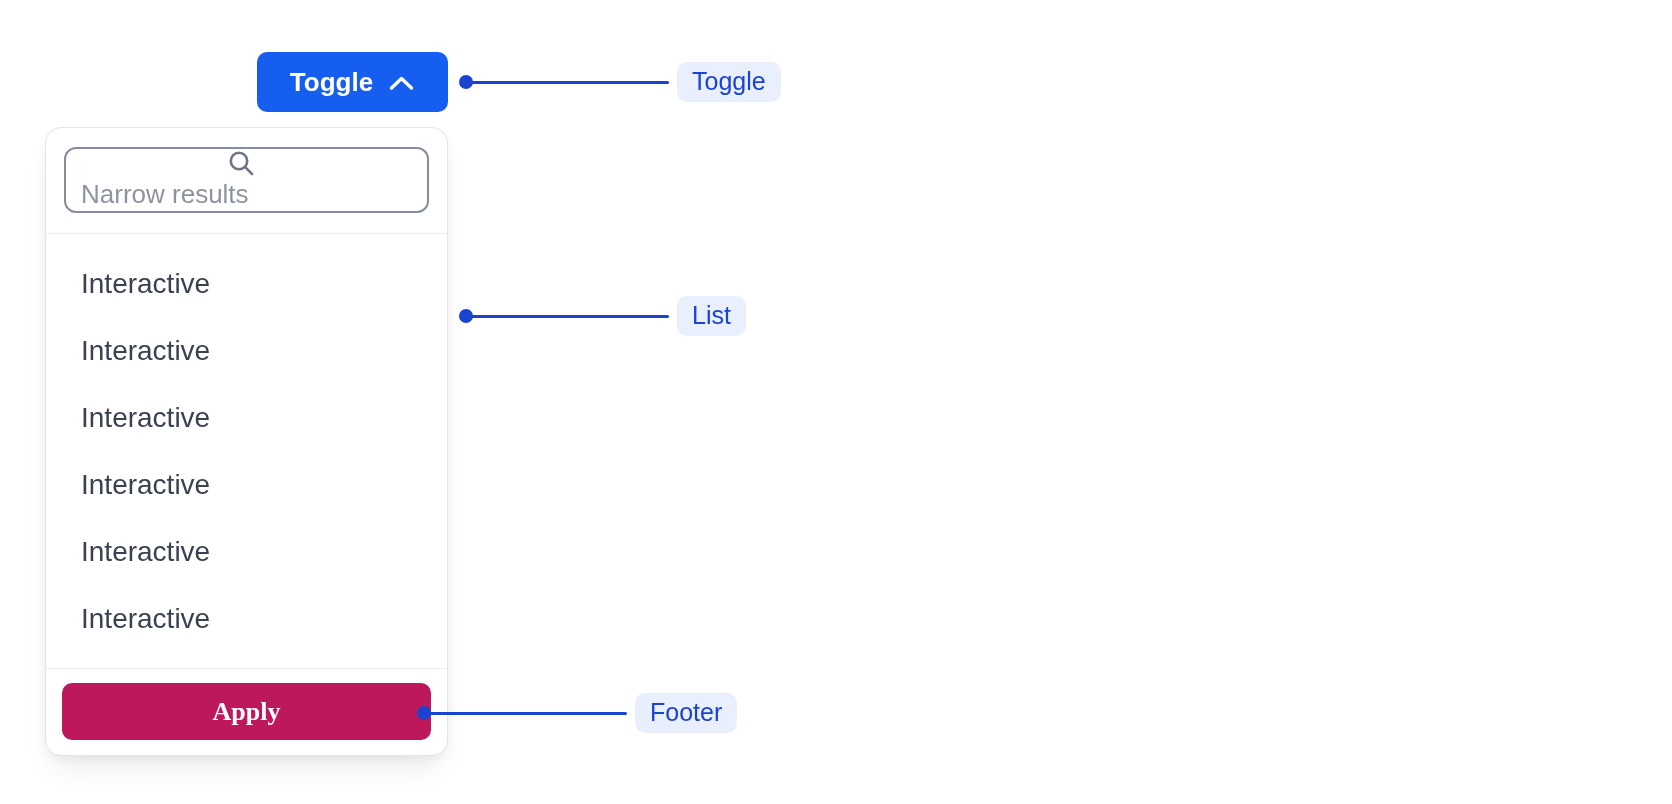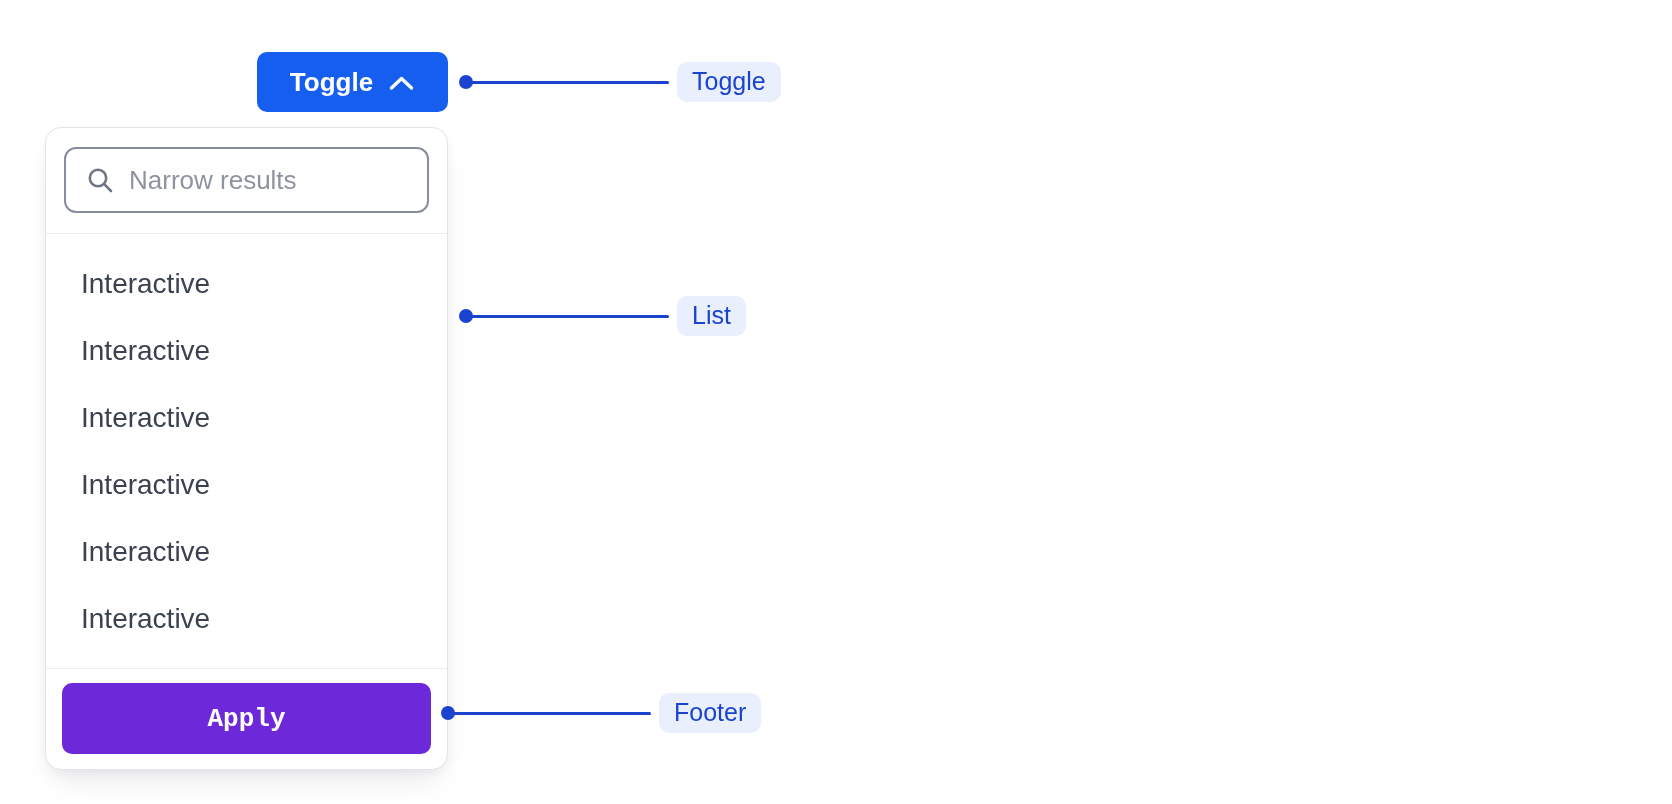--- a/index.html
+++ b/index.html
@@ -49,20 +49,21 @@
     border-bottom: 1px solid #ececef;
   }
   .search-box {
     display: flex;
     align-items: center;
     height: 66px;
     border: 2px solid #878e9b;
     border-radius: 12px;
     padding: 0 16px 0 20px;
     background: #ffffff;
+    flex-direction: column;
   }
   .search-box svg { flex: 0 0 auto; margin-right: 14px; }
   .search-box input {
     flex: 1 1 auto;
     min-width: 0;
     border: none;
     outline: none;
     background: transparent;
     font-family: "Liberation Sans", sans-serif;
     font-size: 26px;
@@ -82,26 +83,26 @@
     cursor: pointer;
   }
 
   .panel-footer {
     border-top: 1px solid #ececef;
     padding: 14px 16px 15px 16px;
   }
   .apply-btn {
     display: block;
     width: 100%;
-    height: 71px;
-    background: #6d28d9;
+    height: 57px;
+    background: #be185d;
     border: none;
     border-radius: 10px;
     color: #ffffff;
-    font-family: Liberation Mono, monospace;
+    font-family: Liberation Serif, serif;
     font-size: 26px;
     font-weight: 600;
     cursor: pointer;
   }
 
   
   .callout {
     position: absolute;
     display: flex;
     align-items: center;
@@ -178,19 +179,19 @@
     <span class="pill">Toggle</span>
   </div>
 
 
   <div class="callout" style="left: 459px; top: 316px;">
     <span class="dot"></span>
     <span class="line"></span>
     <span class="pill">List</span>
   </div>
 
-  <div class="callout" style="left: 441px; top: 713px;">
+  <div class="callout" style="left: 417px; top: 713px;">
     <span class="dot"></span>
     <span class="line"></span>
     <span class="pill">Footer</span>
   </div>
 
 </div>
 
 </body></html>

